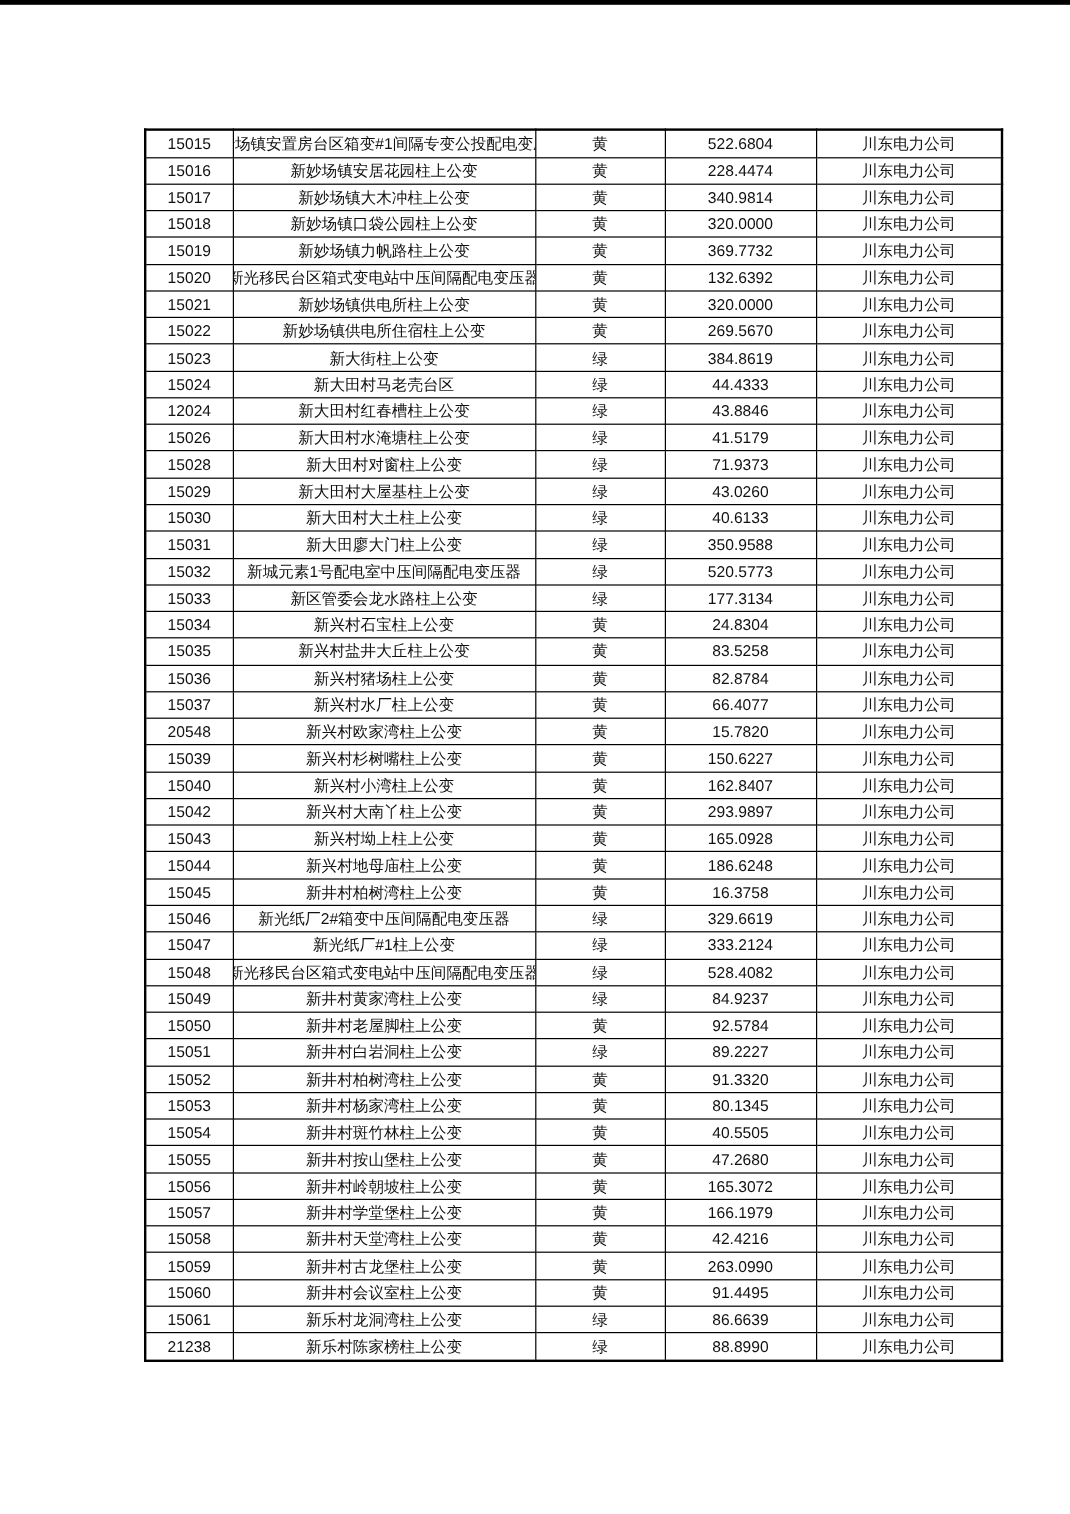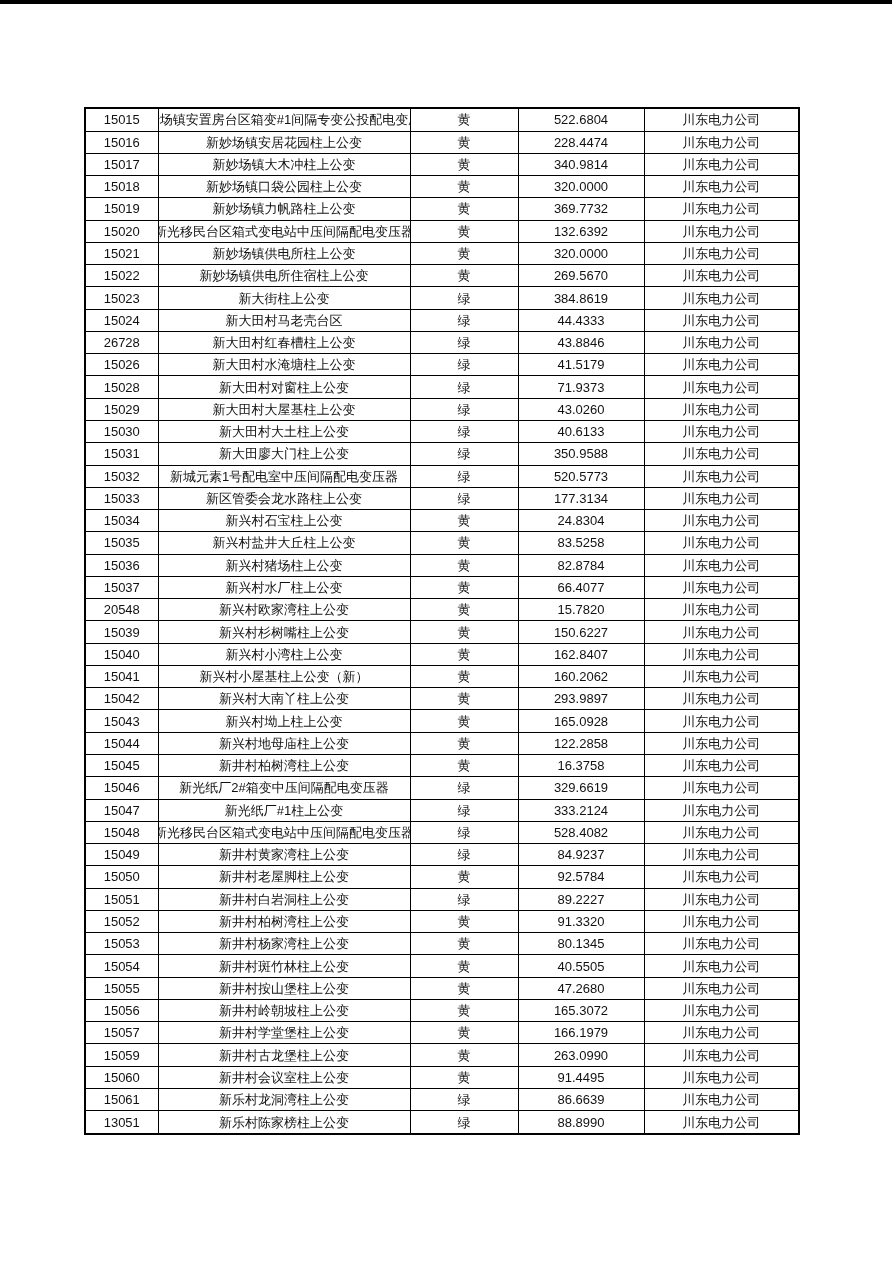--- a/index.html
+++ b/index.html
@@ -29,20 +29,21 @@
     top: 107px;
     width: 714px;
     height: 1028px;
   }
   table.data-table {
     border-collapse: collapse;
     table-layout: fixed;
     width: 714px;
     height: 1028px;
     border: 2px solid #000000;
+    margin-left: 36px;
   }
   table.data-table td {
     border: 1px solid #000000;
     padding: 0;
     font-size: 13px;
     line-height: 1;
     text-align: center;
     vertical-align: middle;
     overflow: hidden;
     color: #111111;
@@ -189,21 +190,21 @@
       <div class="clip">
               <span>新大田村马老壳台区</span>
             </div>
     </td>
     <td class="col-color">绿</td>
     <td class="col-value">44.4333</td>
     <td class="col-company">川东电力公司</td>
   </tr>
 
   <tr>
-    <td class="col-id">26728</td>
+    <td class="col-id">12024</td>
     <td class="col-name">
       <div class="clip">
               <span>新大田村红春槽柱上公变</span>
             </div>
     </td>
     <td class="col-color">绿</td>
     <td class="col-value">43.8846</td>
     <td class="col-company">川东电力公司</td>
   </tr>
 
@@ -369,31 +370,20 @@
     <td class="col-name">
       <div class="clip">
               <span>新兴村小湾柱上公变</span>
             </div>
     </td>
     <td class="col-color">黄</td>
     <td class="col-value">162.8407</td>
     <td class="col-company">川东电力公司</td>
   </tr>
 
-  <tr>
-    <td class="col-id">15041</td>
-    <td class="col-name">
-      <div class="clip">
-              <span>新兴村小屋基柱上公变（新）</span>
-            </div>
-    </td>
-    <td class="col-color">黄</td>
-    <td class="col-value">160.2062</td>
-    <td class="col-company">川东电力公司</td>
-  </tr>
 
   <tr>
     <td class="col-id">15042</td>
     <td class="col-name">
       <div class="clip">
               <span>新兴村大南丫柱上公变</span>
             </div>
     </td>
     <td class="col-color">黄</td>
     <td class="col-value">293.9897</td>
@@ -413,21 +403,21 @@
   </tr>
 
   <tr>
     <td class="col-id">15044</td>
     <td class="col-name">
       <div class="clip">
               <span>新兴村地母庙柱上公变</span>
             </div>
     </td>
     <td class="col-color">黄</td>
-    <td class="col-value">122.2858</td>
+    <td class="col-value">186.6248</td>
     <td class="col-company">川东电力公司</td>
   </tr>
 
   <tr>
     <td class="col-id">15045</td>
     <td class="col-name">
       <div class="clip">
               <span>新井村柏树湾柱上公变</span>
             </div>
     </td>
@@ -573,20 +563,31 @@
     <td class="col-name">
       <div class="clip">
               <span>新井村学堂堡柱上公变</span>
             </div>
     </td>
     <td class="col-color">黄</td>
     <td class="col-value">166.1979</td>
     <td class="col-company">川东电力公司</td>
   </tr>
 
+  <tr>
+    <td class="col-id">15058</td>
+    <td class="col-name">
+      <div class="clip">
+              <span>新井村天堂湾柱上公变</span>
+            </div>
+    </td>
+    <td class="col-color">黄</td>
+    <td class="col-value">42.4216</td>
+    <td class="col-company">川东电力公司</td>
+  </tr>
 
   <tr>
     <td class="col-id">15059</td>
     <td class="col-name">
       <div class="clip">
               <span>新井村古龙堡柱上公变</span>
             </div>
     </td>
     <td class="col-color">黄</td>
     <td class="col-value">263.0990</td>
@@ -611,21 +612,21 @@
       <div class="clip">
               <span>新乐村龙洞湾柱上公变</span>
             </div>
     </td>
     <td class="col-color">绿</td>
     <td class="col-value">86.6639</td>
     <td class="col-company">川东电力公司</td>
   </tr>
 
   <tr>
-    <td class="col-id">13051</td>
+    <td class="col-id">21238</td>
     <td class="col-name">
       <div class="clip">
               <span>新乐村陈家榜柱上公变</span>
             </div>
     </td>
     <td class="col-color">绿</td>
     <td class="col-value">88.8990</td>
     <td class="col-company">川东电力公司</td>
   </tr>
 </tbody>

